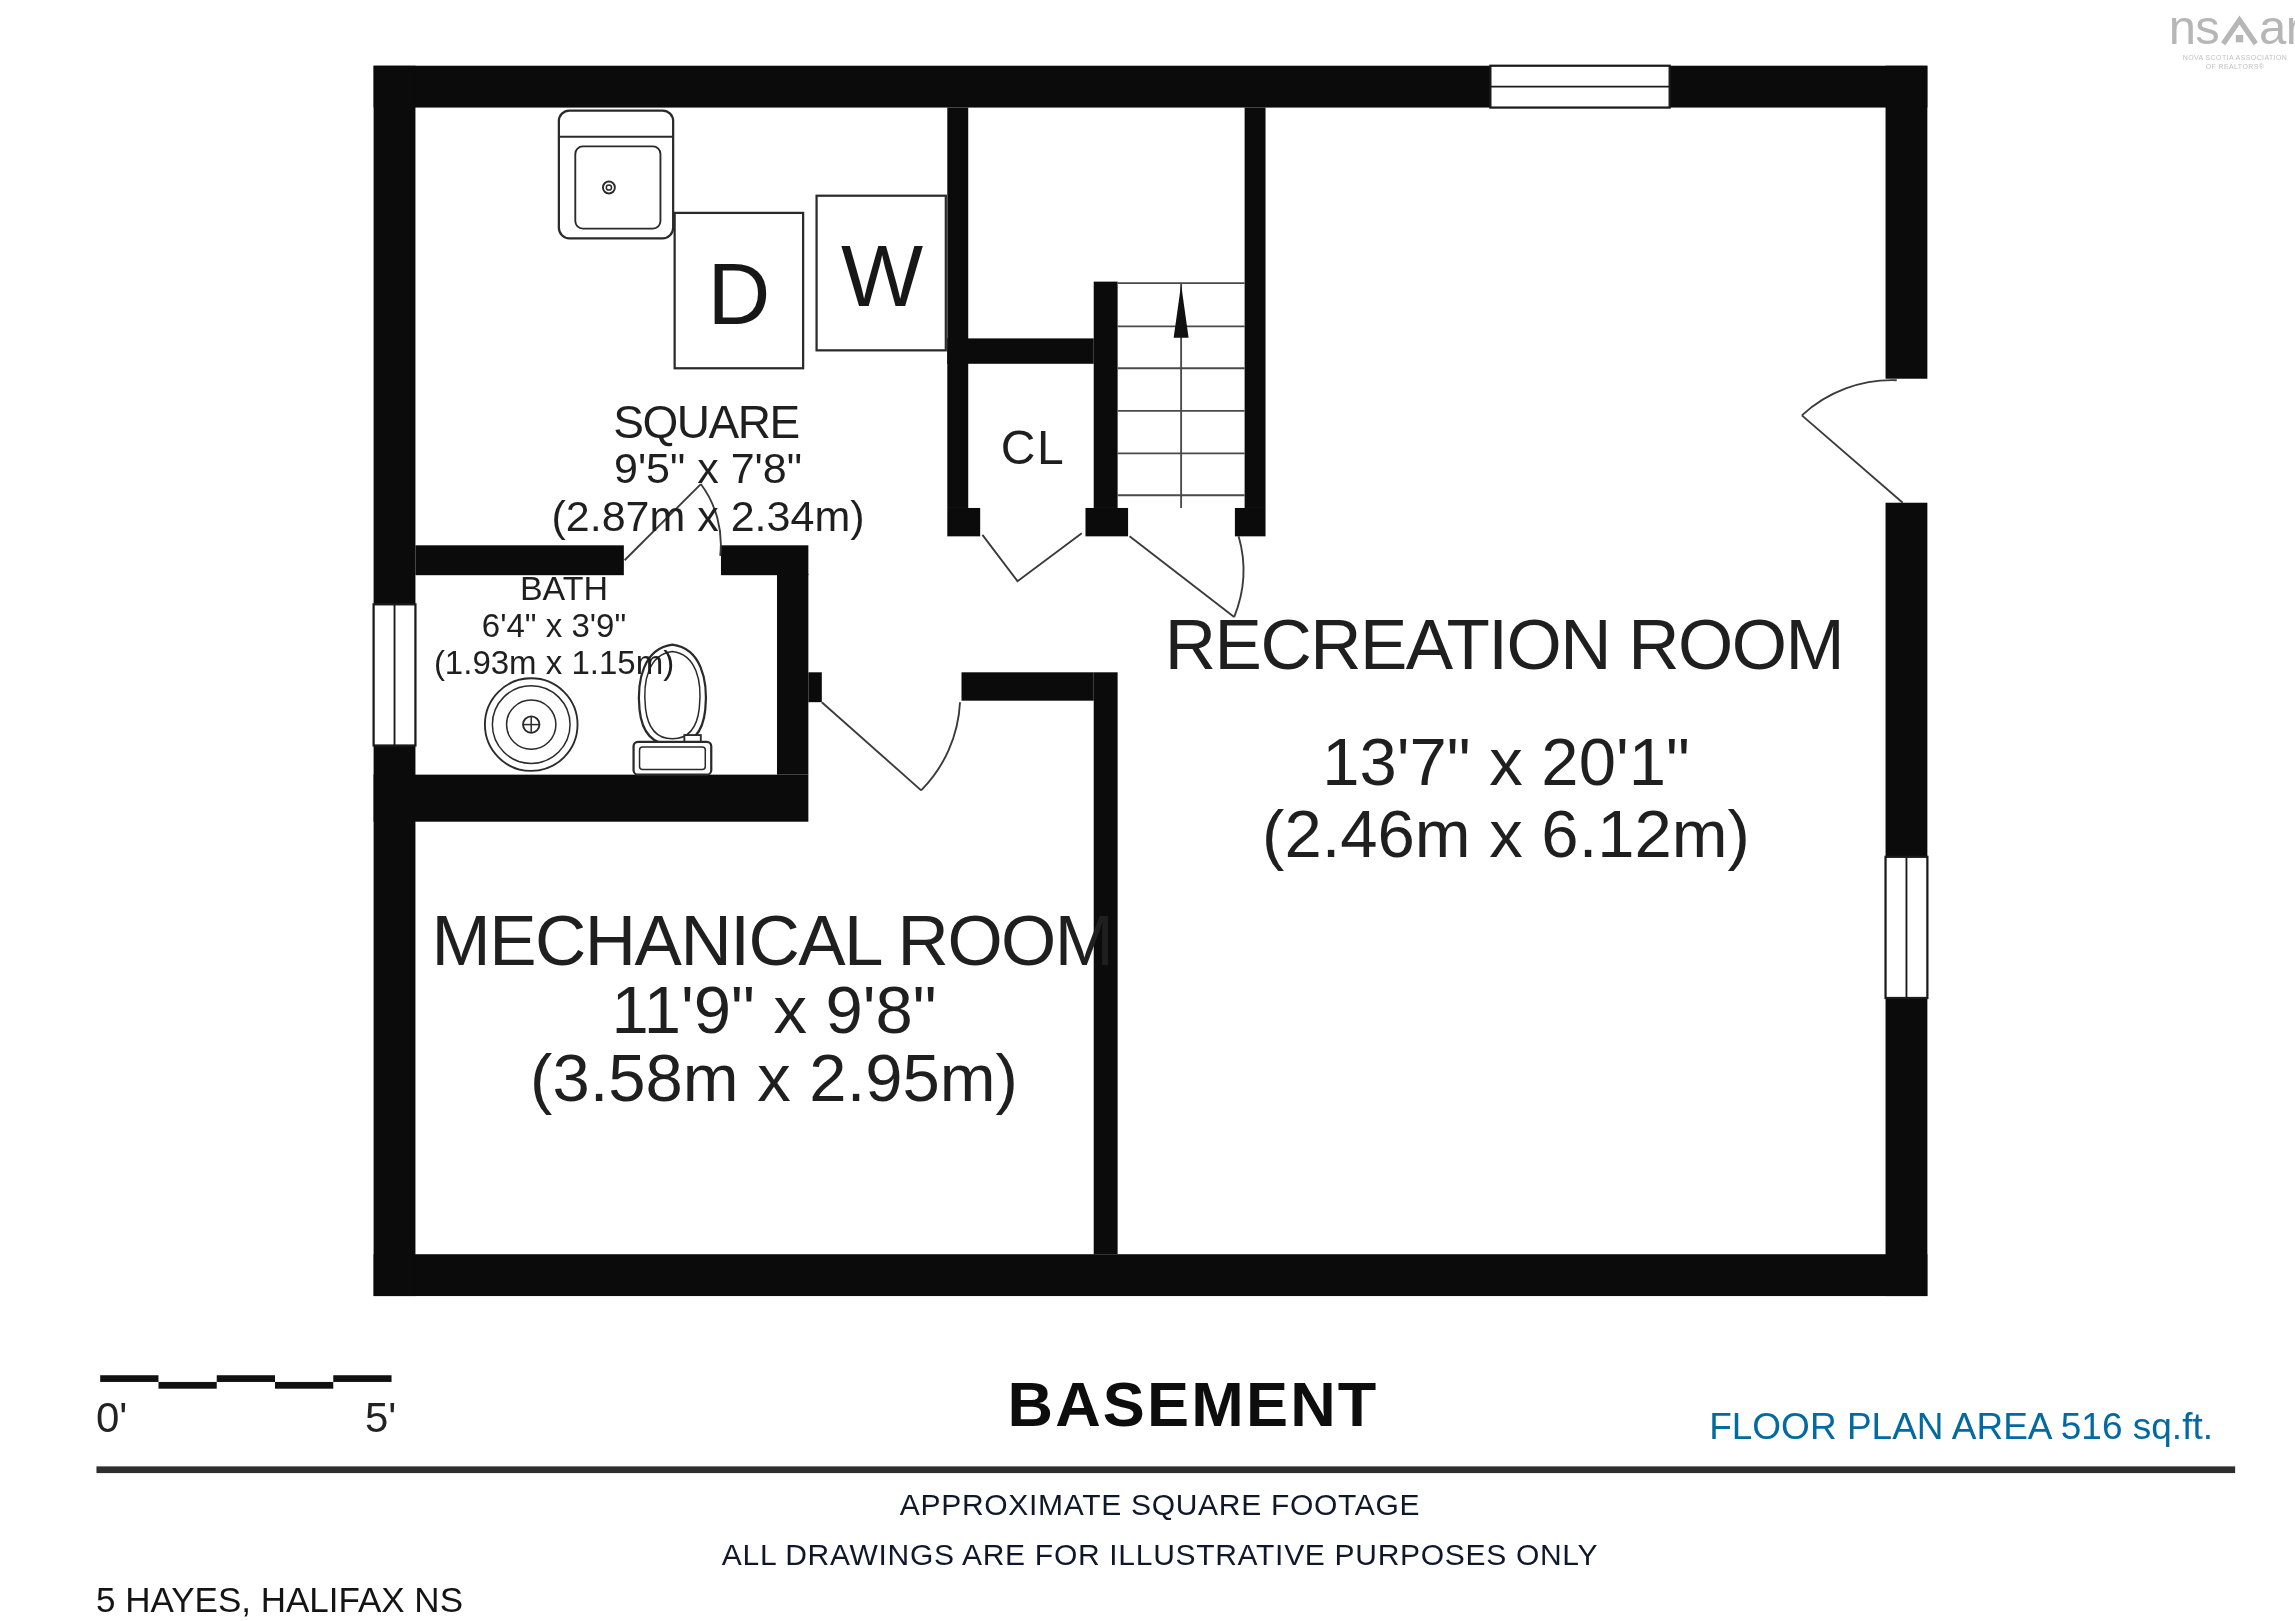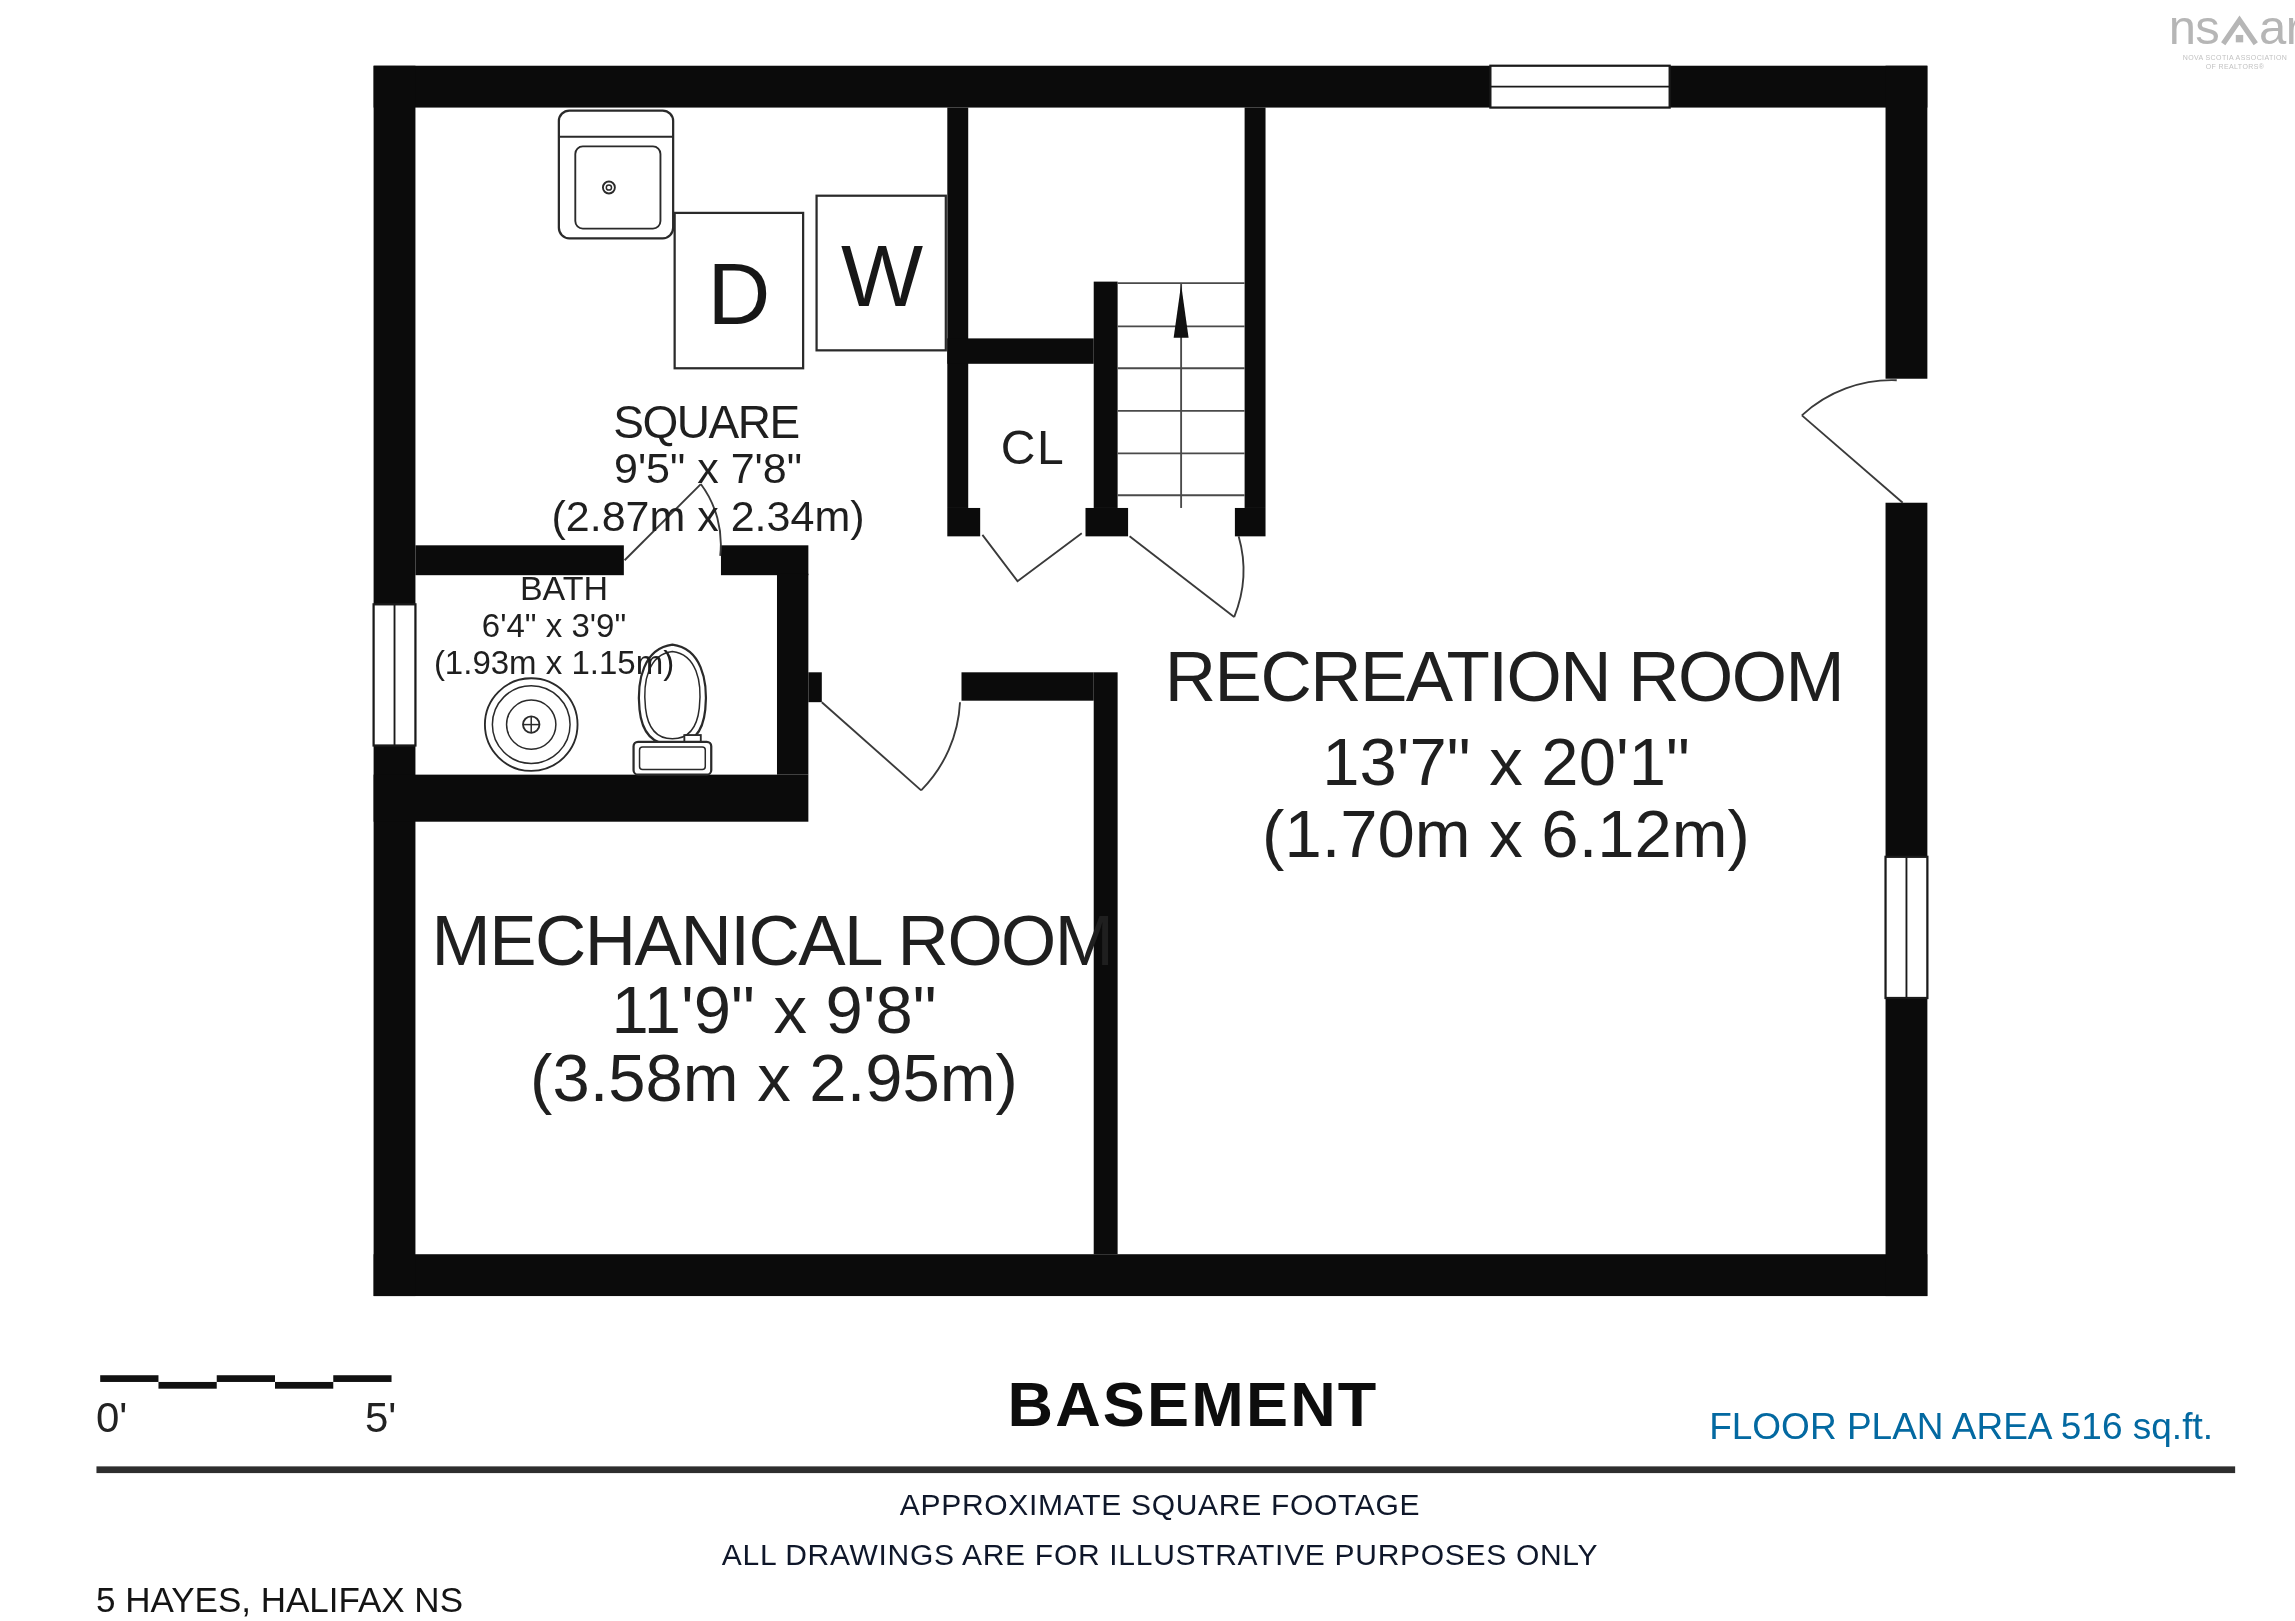--- a/index.html
+++ b/index.html
@@ -152,23 +152,23 @@
   <div class="lbl laundry-t room-title" style="left:706px;top:395px;">SQUARE</div>
   <div class="lbl laundry-d" style="left:708px;top:444px;">9'5" x 7'8"</div>
   <div class="lbl laundry-d" style="left:708px;top:492px;">(2.87m x 2.34m)</div>
 
   <div class="lbl bath-t" style="left:554px;top:569px;">BATH</div>
   <div class="lbl bath-d" style="left:554px;top:607px;">6'4" x 3'9"</div>
   <div class="lbl bath-d" style="left:554px;top:644px;">(1.93m x 1.15m)</div>
 
   <div class="lbl cl-t" style="left:1033px;top:420px;">CL</div>
 
-  <div class="lbl big-t room-title" style="left:1504px;top:636px;">RECREATION ROOM</div>
+  <div class="lbl big-t room-title" style="left:1504px;top:604px;">RECREATION ROOM</div>
   <div class="lbl big-d" style="left:1506px;top:723px;">13'7" x 20'1"</div>
-  <div class="lbl big-d" style="left:1506px;top:795px;">(1.70m x 6.12m)</div>
+  <div class="lbl big-d" style="left:1506px;top:795px;">(2.46m x 6.12m)</div>
 
   <div class="lbl big-t room-title" style="left:772px;top:900px;">MECHANICAL ROOM</div>
   <div class="lbl big-d" style="left:774px;top:971px;">11'9" x 9'8"</div>
   <div class="lbl big-d" style="left:774px;top:1039px;">(3.58m x 2.95m)</div>
 
   <div class="lbl appl" style="left:739px;top:244px;">D</div>
   <div class="lbl appl" style="left:882px;top:226px;">W</div>
 
   <div class="lbl basement" style="left:1193px;top:1368px;">BASEMENT</div>
 

